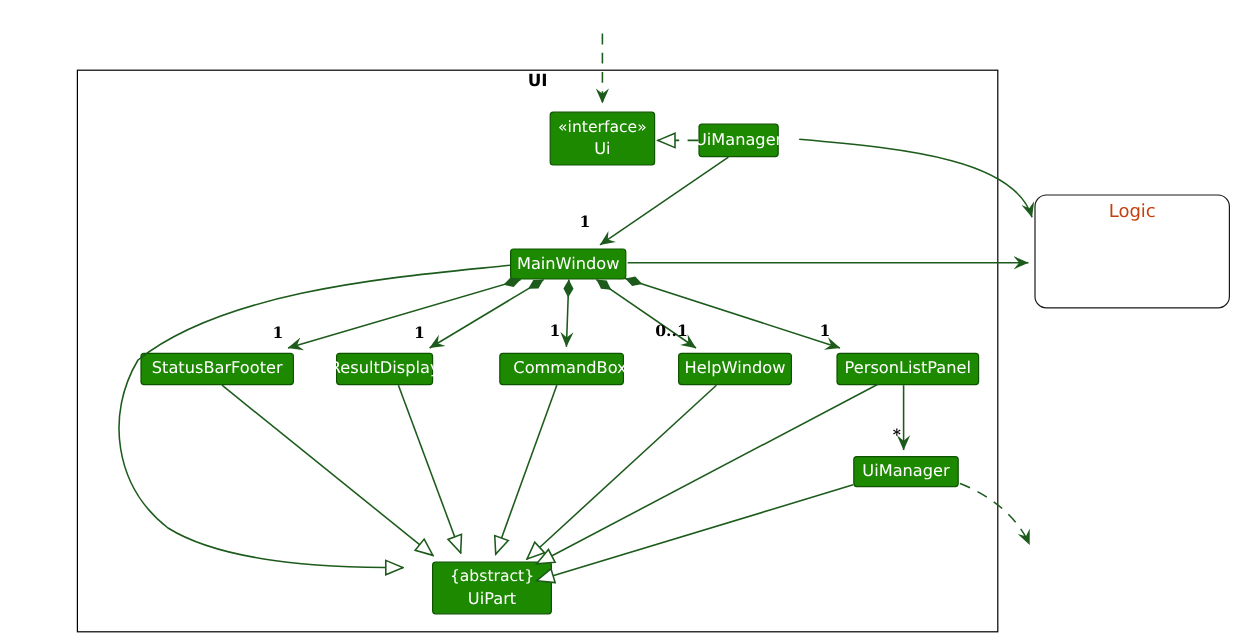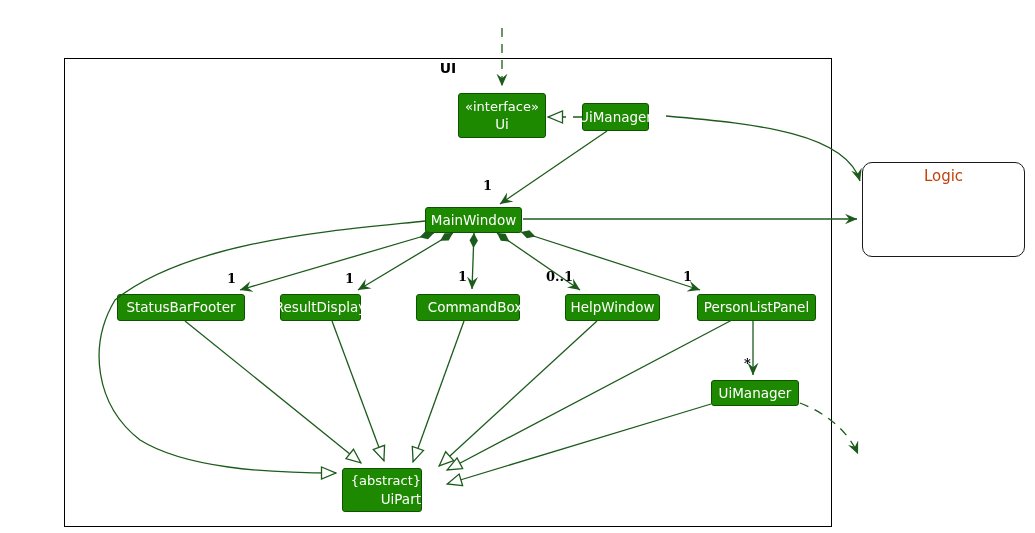--- a/index.html
+++ b/index.html
@@ -96,21 +96,21 @@
   </div>
 
   <div class="cls" style="left:565px; top:294px; width:95px; height:27px;">
     <span>HelpWindow</span>
   </div>
 
   <div class="cls" style="left:711px; top:380px; width:88px; height:26px;">
     <span>UiManager</span>
   </div>
 
-  <div class="cls" style="left:342px; top:468px; width:80px; height:44px;align-items:flex-end;">
+  <div class="cls" style="left:360px; top:468px; width:100px; height:44px;">
     <span class="sub">{abstract}</span>
     <span>UiPart</span>
   </div>
 
   <span class="mult" style="left:483px; top:179px;">1</span>
   <span class="mult" style="left:227px; top:272px;">1</span>
   <span class="mult" style="left:345px; top:272px;">1</span>
   <span class="mult" style="left:458px; top:270px;">1</span>
   <span class="mult" style="left:546px; top:270px;text-align:center;">0..1</span>
   <span class="mult" style="left:683px; top:270px;">1</span>

